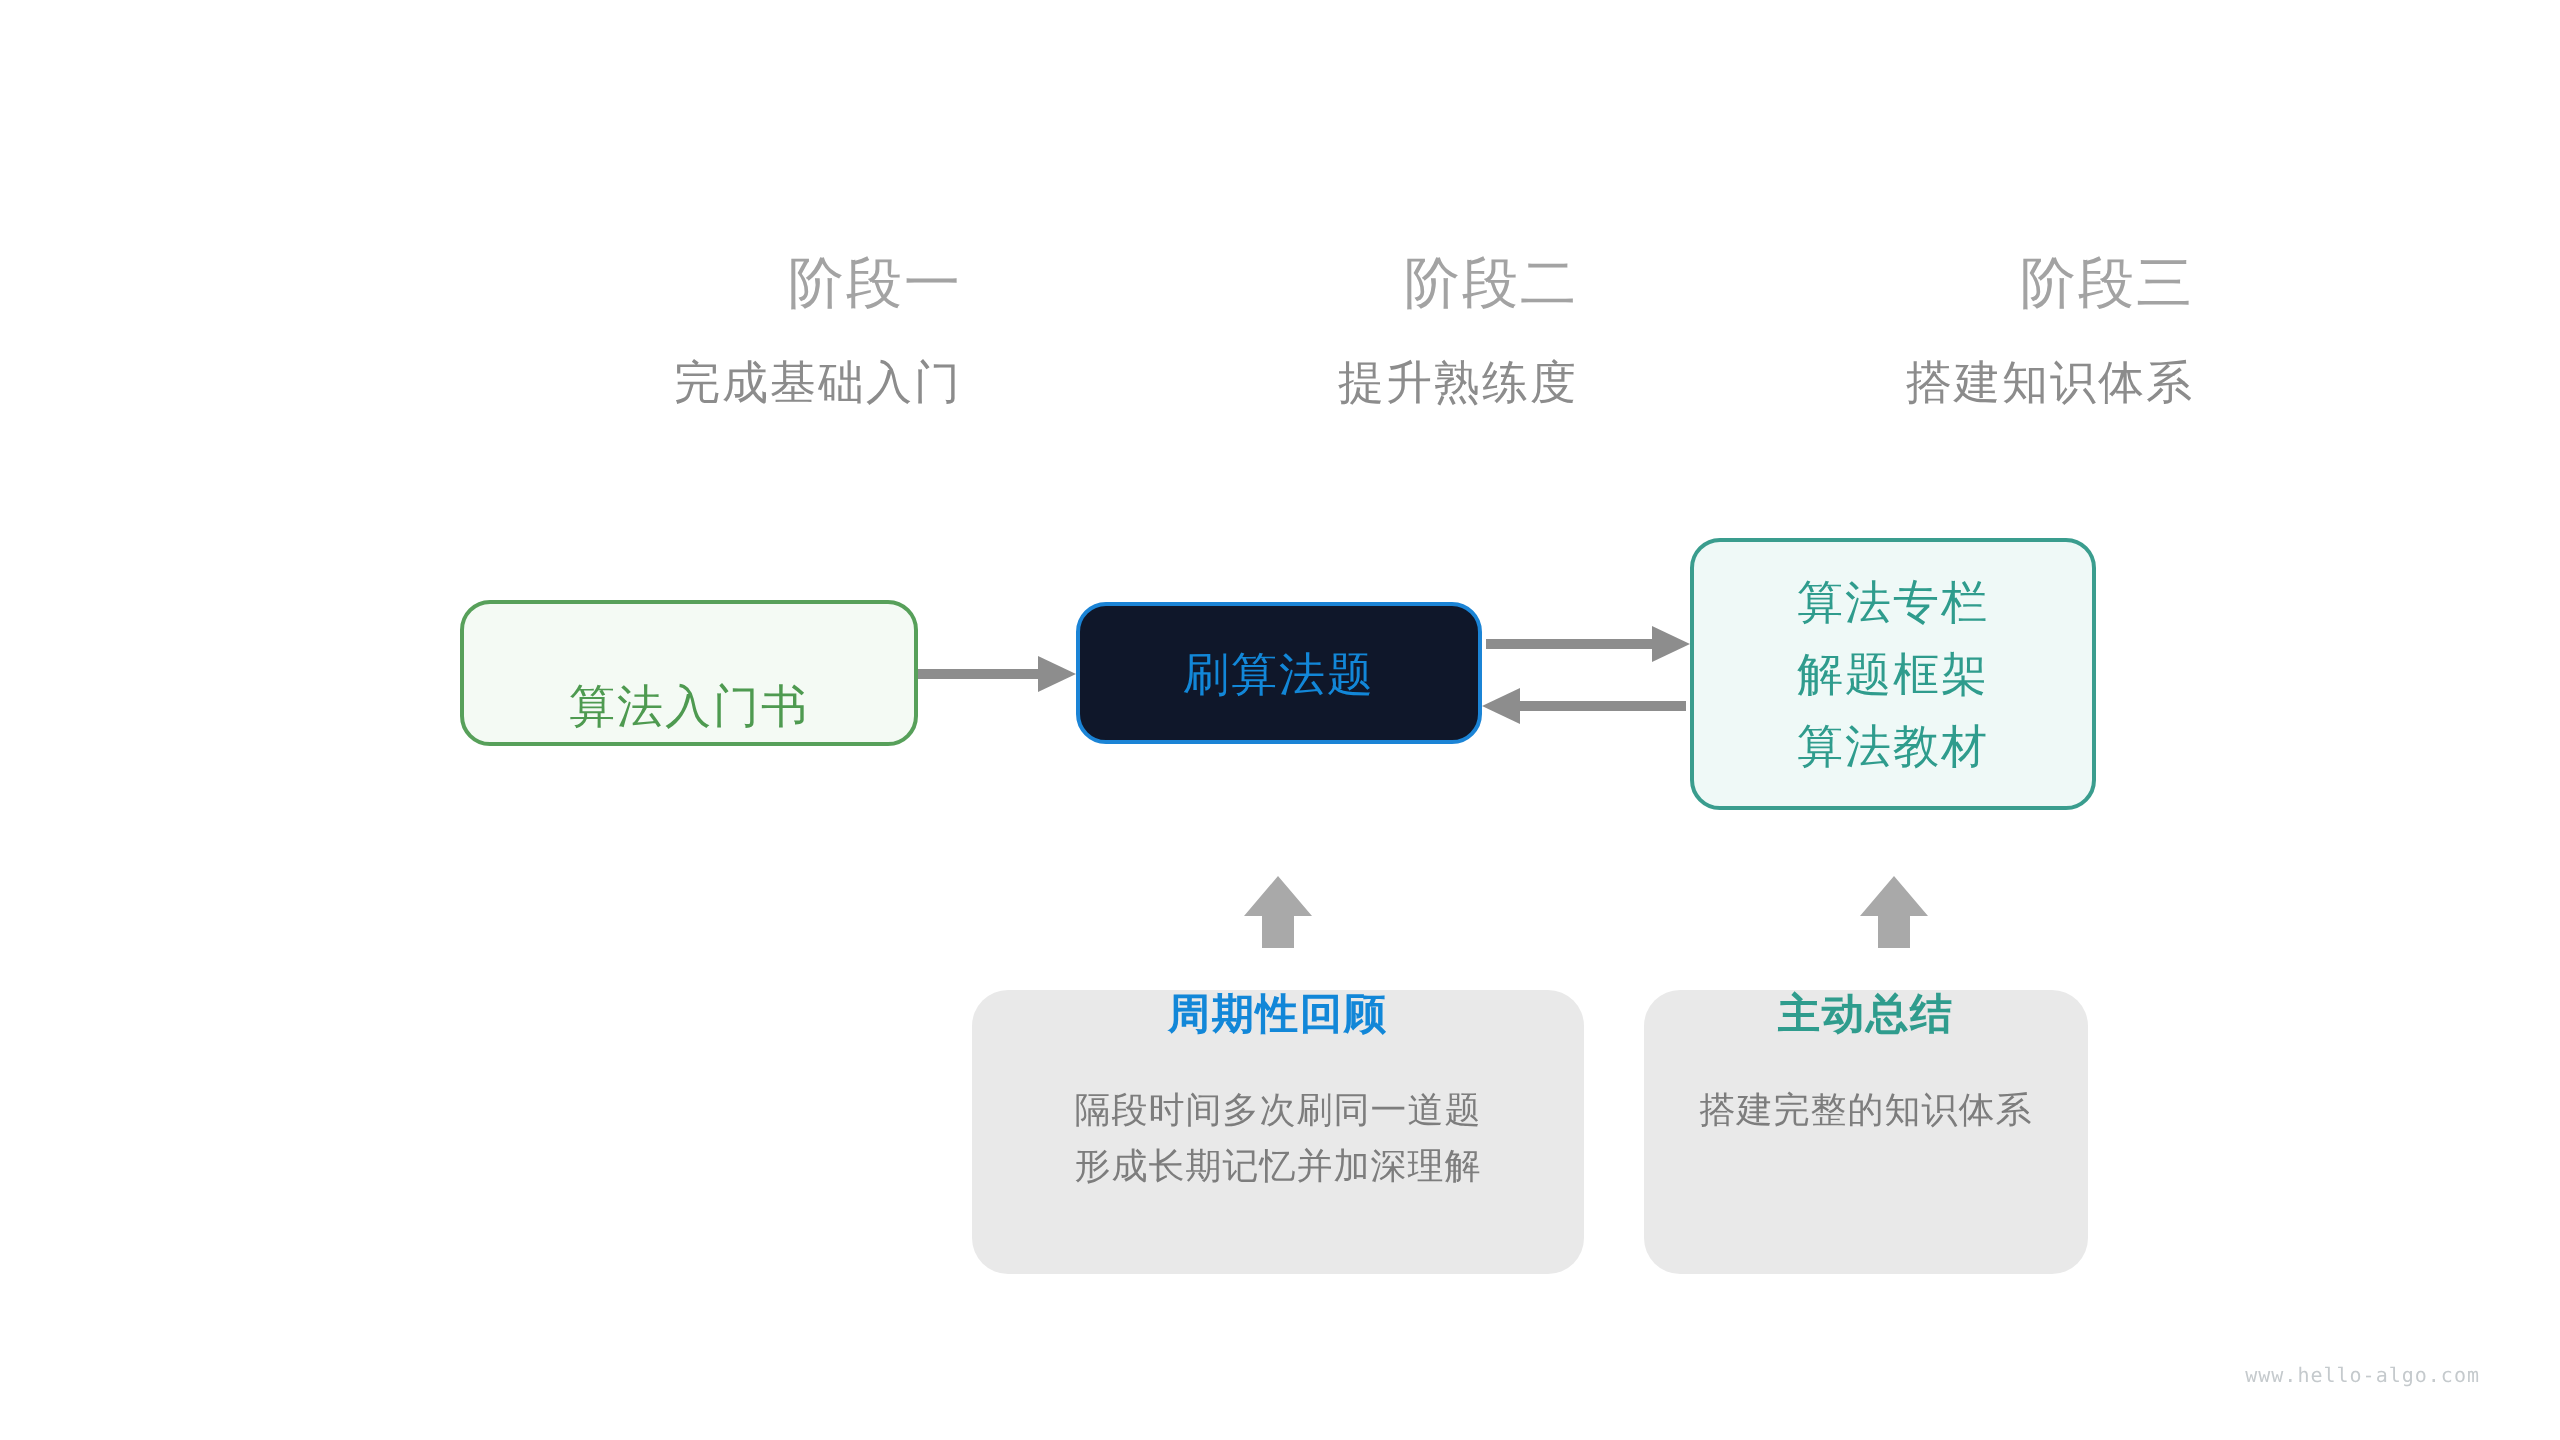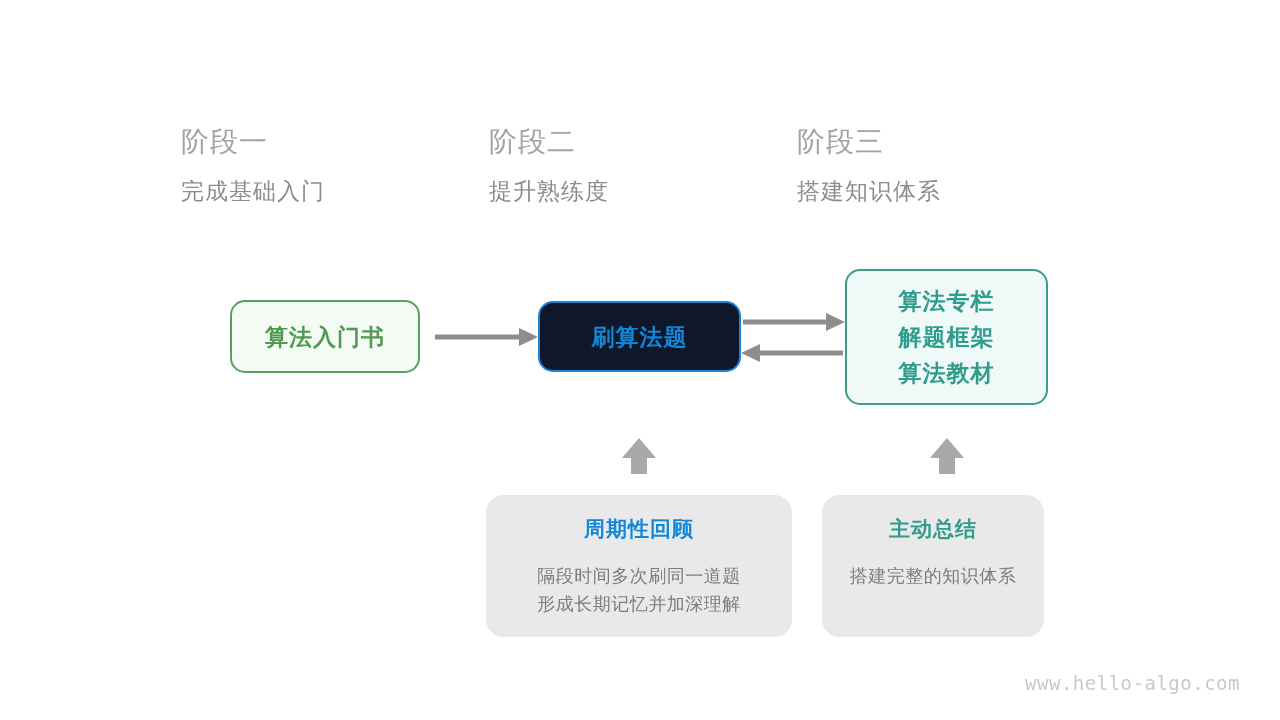--- a/index.html
+++ b/index.html
@@ -9,21 +9,21 @@
     height: 720px;
     background: #ffffff;
     overflow: hidden;
     font-family: "Liberation Sans", "DejaVu Sans", sans-serif;
   }
   
   .stage {
     position: absolute;
     width: 300px;
     top: 124px;
-    text-align: left;
+    text-align: right;
   }
   .stage-label {
     font-size: 28px;
     line-height: 36px;
     font-weight: 500;
     color: #a3a3a3;
     letter-spacing: 1px;
   }
   .stage-subtitle {
     margin-top: 16px;
@@ -39,29 +39,30 @@
   
   .node {
     position: absolute;
     box-sizing: border-box;
     border-radius: 15px;
     display: flex;
     flex-direction: column;
     align-items: center;
     justify-content: center;
     text-align: center;
-    font-weight: 700;
+    font-weight: 400;
     font-size: 23px;
     letter-spacing: 1px;
   }
   .node-green {
-    left: 230px; top: 300px; width: 190px; height: 73px;
+    left: 230px; top: 300px; width: 229px; height: 73px;
     border: 2.5px solid #57a05a;
     background: #f4faf4;
     color: #4e9a50;
+    justify-content: flex-end;
   }
   .node-blue {
     left: 538px; top: 301px; width: 203px; height: 71px;
     border: 2.5px solid #1b84d6;
     background: #0f172a;
     color: #1287d8;
   }
   .node-teal {
     left: 845px; top: 269px; width: 203px; height: 136px;
     border: 2.5px solid #3a9d8e;
@@ -78,21 +79,20 @@
   }
   
   .callout {
     position: absolute;
     top: 495px;
     height: 142px;
     box-sizing: border-box;
     border-radius: 18px;
     background: #e9e9e9;
     text-align: center;
-    padding-top: 21px;
   }
   .callout-review { left: 486px; width: 306px; }
   .callout-summary { left: 822px; width: 222px; }
   .callout-title {
     font-size: 21px;
     line-height: 26px;
     font-weight: 700;
     letter-spacing: 1px;
     margin-bottom: 20px;
   }
@@ -103,21 +103,21 @@
     line-height: 28px;
     color: #7d7d7d;
     letter-spacing: 0.5px;
   }
   
   .watermark {
     position: absolute;
     right: 40px;
     bottom: 26px;
     font-family: "DejaVu Sans Mono", "Liberation Mono", monospace;
-    font-size: 19px;
+    font-size: 10px;
     color: #c5cacd;
     letter-spacing: 0.5px;
   }
 </style>
 </head>
 <body>
 
 <div class="canvas">
 
   <div class="stage stage-1">

